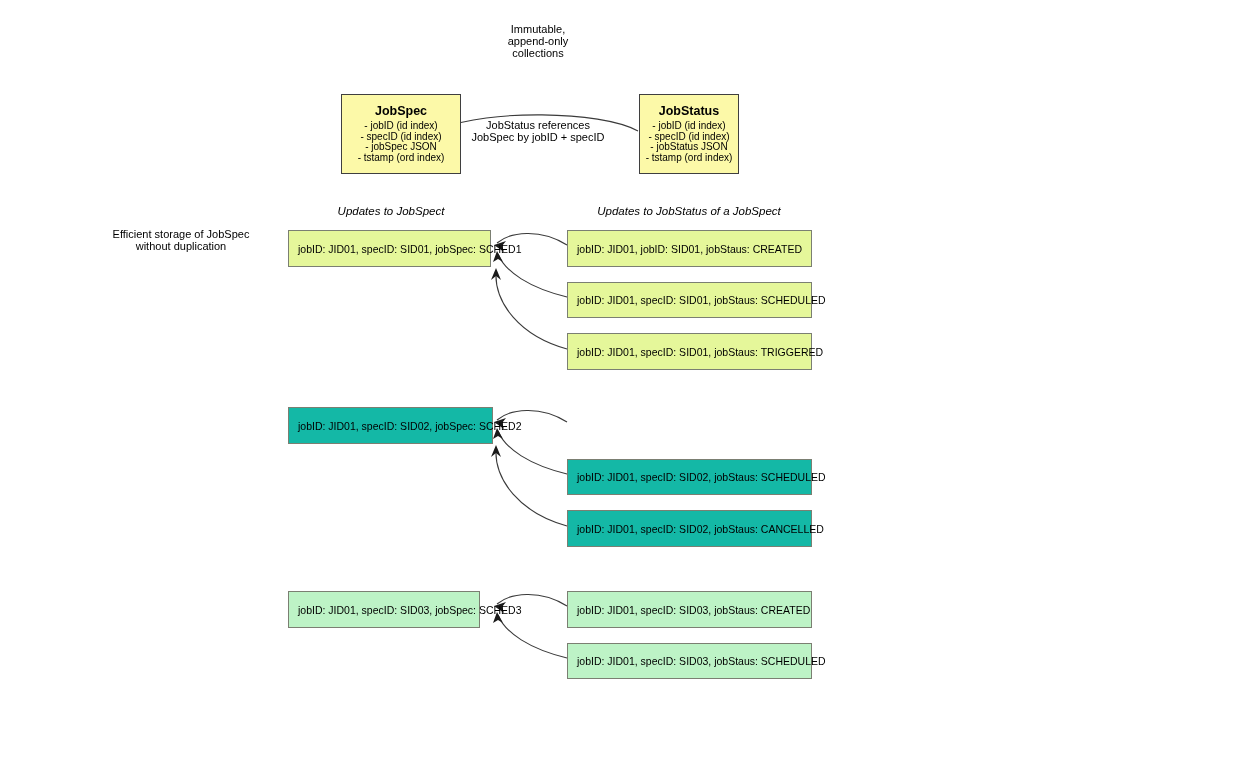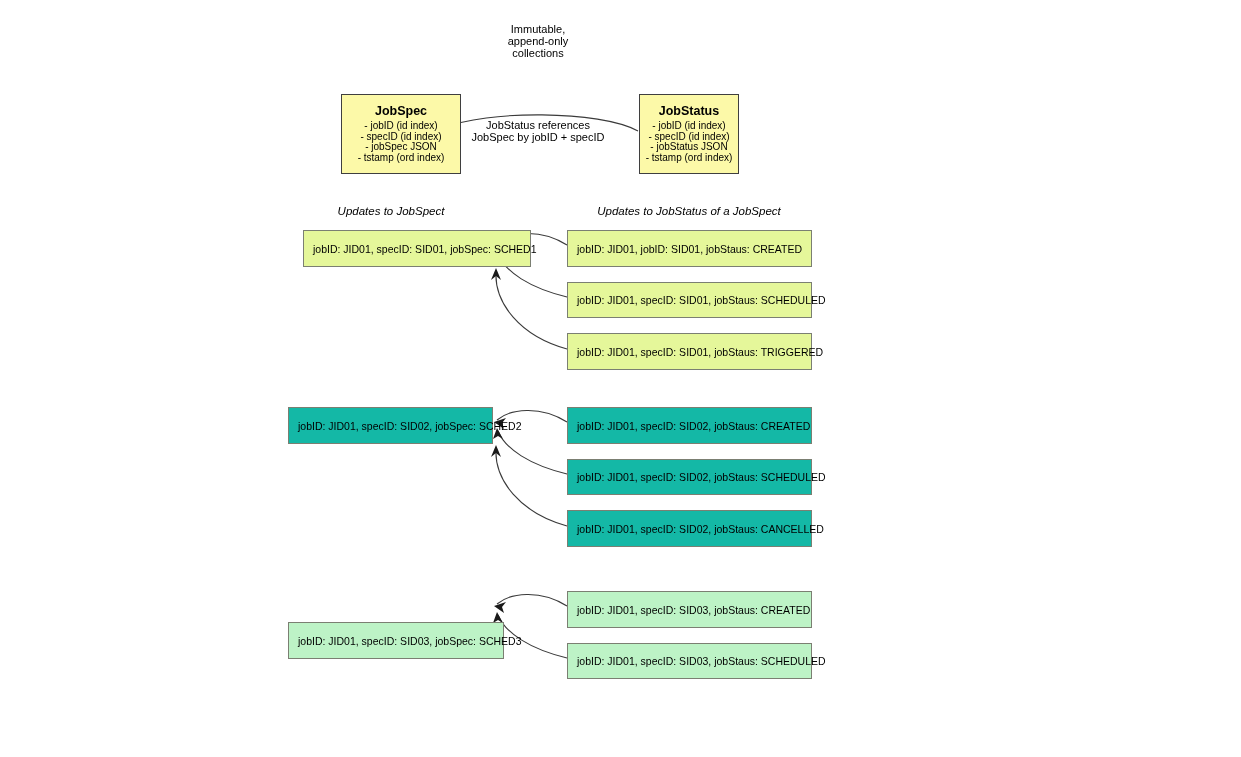--- a/index.html
+++ b/index.html
@@ -143,48 +143,47 @@
     <div class="field">- jobStatus JSON</div>
     <div class="field">- tstamp (ord index)</div>
   </div>
 
   <div class="abs note" style="left:468px; top:119px; width:140px;">JobStatus references
 JobSpec by jobID + specID</div>
 
   <div class="abs col-header" style="left:291px; top:205px; width:200px;">Updates to JobSpect</div>
   <div class="abs col-header" style="left:569px; top:205px; width:240px;">Updates to JobStatus of a JobSpect</div>
 
+  <div class="abs note" style="left:100px; top:228px; width:162px;">Efficient storage of JobSpec
+without duplication</div>
 
-  <div class="abs record g1" style="left:288px; top:230px; width:228px; height:37px;margin-left:15px;">
+  <div class="abs record g1" style="left:288px; top:230px; width:203px; height:37px;">
     <span>jobID: JID01, specID: SID01, jobSpec: SCHED1</span>
   </div>
   <div class="abs record g1" style="left:567px; top:230px; width:245px; height:37px;">
     <span>jobID: JID01, jobID: SID01, jobStaus: CREATED</span>
   </div>
   <div class="abs record g1" style="left:567px; top:282px; width:245px; height:36px;">
     <span>jobID: JID01, specID: SID01, jobStaus: SCHEDULED</span>
   </div>
   <div class="abs record g1" style="left:567px; top:333px; width:245px; height:37px;">
     <span>jobID: JID01, specID: SID01, jobStaus: TRIGGERED</span>
   </div>
 
   <div class="abs record g2" style="left:288px; top:407px; width:205px; height:37px;">
     <span>jobID: JID01, specID: SID02, jobSpec: SCHED2</span>
   </div>
-  <div class="abs record g2" style="left:567px; top:407px; width:245px; height:37px;">
-    <span>jobID: JID01, specID: SID02, jobStaus: CREATED</span>
-  </div>
   <div class="abs record g2" style="left:567px; top:459px; width:245px; height:36px;">
     <span>jobID: JID01, specID: SID02, jobStaus: SCHEDULED</span>
   </div>
   <div class="abs record g2" style="left:567px; top:510px; width:245px; height:37px;">
     <span>jobID: JID01, specID: SID02, jobStaus: CANCELLED</span>
   </div>
 
-  <div class="abs record g3" style="left:288px; top:622px; width:216px; height:37px;text-align:center;">
+  <div class="abs record g3" style="left:288px; top:591px; width:192px; height:37px;text-align:center;">
     <span>jobID: JID01, specID: SID03, jobSpec: SCHED3</span>
   </div>
   <div class="abs record g3" style="left:567px; top:591px; width:245px; height:37px;">
     <span>jobID: JID01, specID: SID03, jobStaus: CREATED</span>
   </div>
   <div class="abs record g3" style="left:567px; top:643px; width:245px; height:36px;">
     <span>jobID: JID01, specID: SID03, jobStaus: SCHEDULED</span>
   </div>
 
 </div>

